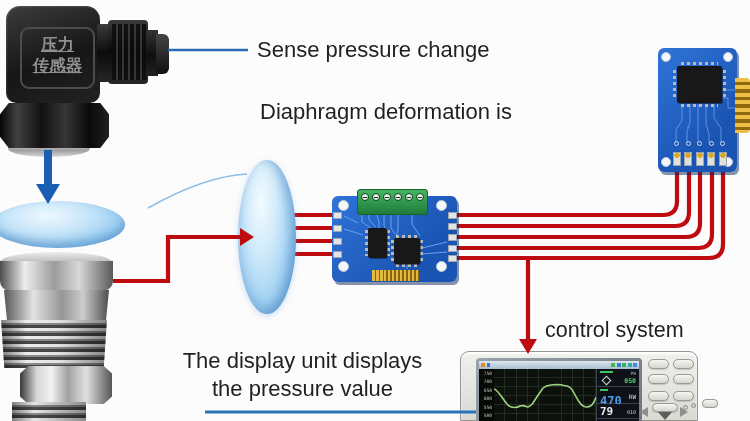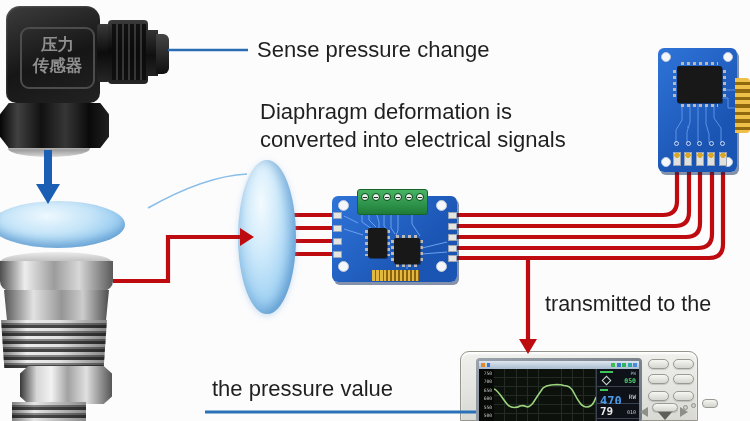--- a/index.html
+++ b/index.html
@@ -1,18 +1,18 @@
 <!DOCTYPE html>
 <html><head>
 <meta charset="utf-8">
 <style>
   html,body{margin:0;padding:0;}
   body{width:750px;height:421px;position:relative;overflow:hidden;background:#fcfcfd;
        font-family:"Liberation Sans","DejaVu Sans",sans-serif;}
-  .abs{position:absolute;}
+  .abs{position:absolute;text-decoration:underline;}
   svg.layer{position:absolute;left:0;top:0;pointer-events:none;}
   #svg-under{z-index:5;} #svg-over{z-index:8;}
 
   
   .note{position:absolute;color:#1f1f1f;font-size:22px;z-index:2;white-space:nowrap;}
   #sense-text{left:257px;top:37px;}
   #diaphragm-text{left:260px;top:98px;line-height:28px;}
   #electrical-text{left:545px;top:264px;line-height:26.5px;font-size:21.5px;}
   #display-text{left:155px;top:347px;width:295px;text-align:center;line-height:28px;}
 
@@ -144,28 +144,28 @@
 <div class="abs z3 conn" id="conn-body"></div>
 <div class="abs z3" id="conn-ridges"></div>
 <div class="abs z3 conn" id="conn-tip"></div>
 <div class="abs z3 conn" id="conn-cap"></div>
 <div class="abs" id="sensor-ring"></div>
 <div class="abs z3" id="sensor-hex"></div>
 
 <div class="note" id="sense-text">Sense pressure change</div>
 <div class="note" id="diaphragm-text">
   <span>Diaphragm deformation is</span><br>
-  <span>converted into electrical signals</span>
 </div>
 <div class="note" id="electrical-text">
   <br>
-  <span>transmitted to the</span><br>
+  <br>
+  <span>control system</span>
 </div>
 <div class="note" id="display-text">
-  <br>
+  <span>The display unit displays</span><br>
   <span>the pressure value</span>
 </div>
 
 <div class="abs" id="diaphragm-disk"></div>
 <div class="abs" id="diaphragm-lens"></div>
 
 <div class="abs z3" id="fit-bore"></div>
 <div class="abs z3" id="fit-rim"></div>
 <div class="abs z3" id="fit-collar"></div>
 <div class="abs z3" id="fit-body"></div>

